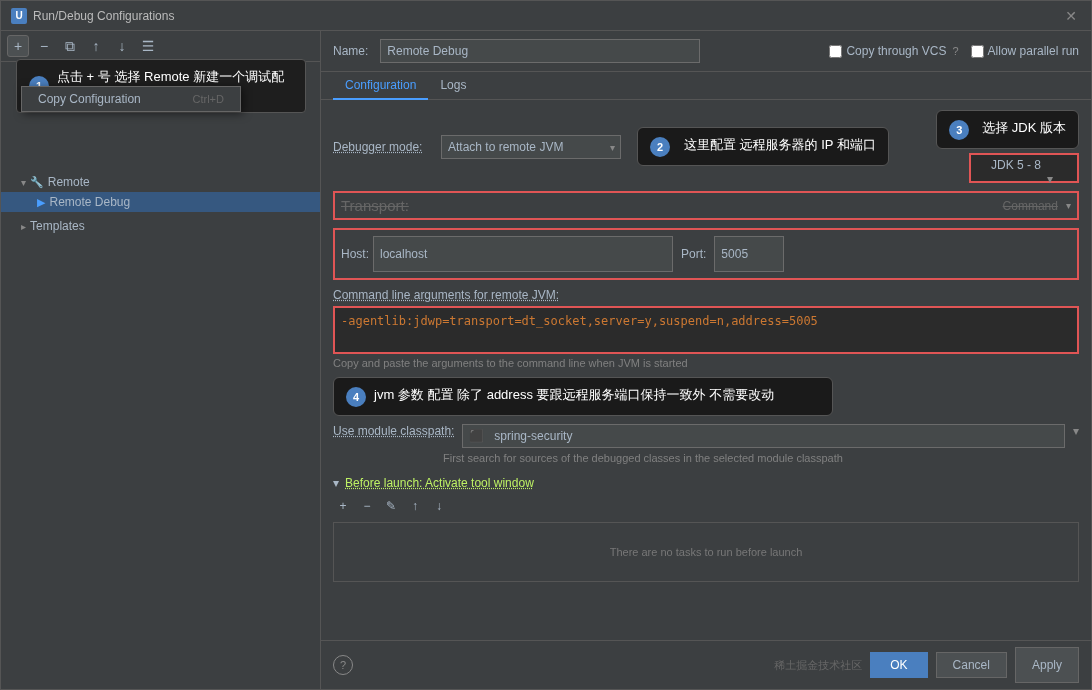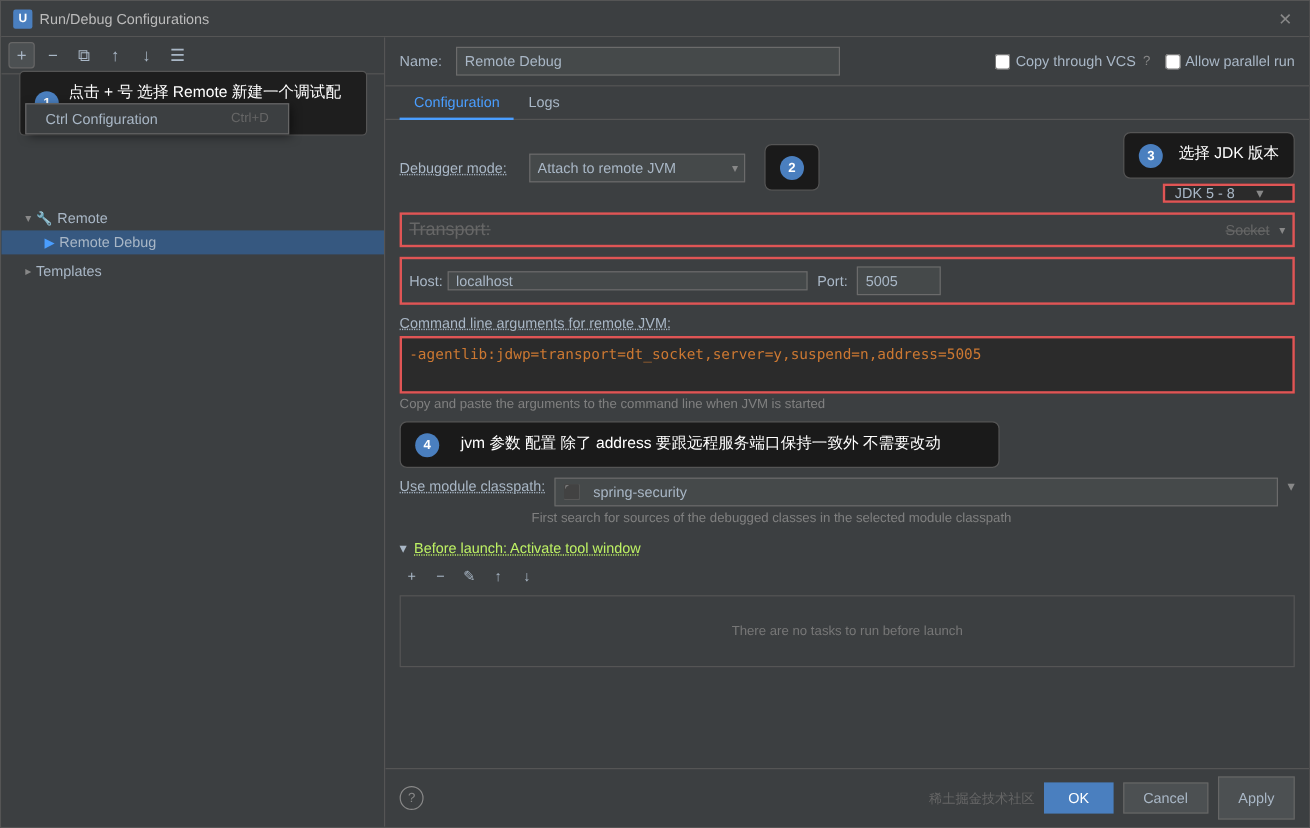--- a/index.html
+++ b/index.html
@@ -314,39 +314,39 @@
       font-size: 12px;
       margin-right: 4px;
     }
 
     .host-input {
       background: #45494a;
       border: 1px solid #6b6b6b;
       color: #a9b7c6;
       padding: 3px 6px;
       font-size: 12px;
-      height: 16px;
+      height: 36px;
       outline: none;
       flex: 1;
       max-width: 300px;
     }
 
     .port-label {
       color: #a9b7c6;
       font-size: 12px;
       margin: 0 8px;
     }
 
     .port-input {
       background: #45494a;
       border: 1px solid #6b6b6b;
       color: #a9b7c6;
       padding: 3px 6px;
       font-size: 12px;
-      height: 24px;
+      height: 36px;
       outline: none;
       width: 70px;
     }
 
     .cmd-label {
       font-size: 12px;
       color: #a9b7c6;
       margin-bottom: 4px;
       text-decoration: underline dotted;
     }
@@ -548,25 +548,26 @@
       flex-shrink: 0;
       margin-top: 1px;
     }
 
     .jdk-select-box {
       background: #2b2b2b;
       border: 2px solid #e05555;
       color: #a9b7c6;
       font-size: 12px;
       padding: 3px 24px 3px 8px;
-      height: 16px;
+      height: 30px;
       position: relative;
       display: flex;
       align-items: center;
       min-width: 110px;
+      flex-direction: column;
     }
 
     .transport-row {
       display: flex;
       align-items: center;
       margin-bottom: 8px;
       gap: 8px;
       border: 2px solid #e05555;
       padding: 4px 6px;
     }
@@ -614,21 +615,21 @@
         <button class="sidebar-btn">☰</button>
       </div>
 
       <div class="annotation-1">
         <div class="badge">1</div>
         <span>点击 + 号 选择  Remote 新建一个调试配置</span>
       </div>
 
       <div class="context-menu" style="top:55px;">
         <div class="context-menu-item">
-          <span>Ctrl Configuration</span>
+          <span>Copy Configuration</span>
           <span class="shortcut">Ctrl+D</span>
         </div>
       </div>
 
       <div style="margin-top: 110px;">
         <div class="tree-item">
           <span class="tree-arrow">▾</span>
           <span style="color:#888; font-size:11px;">🔧</span>
           <span>Remote</span>
         </div>
@@ -676,59 +677,60 @@
         <div class="form-row">
           <span class="form-label">Debugger mode:</span>
           <div class="select-wrapper">
             <select class="form-select">
               <option>Attach to remote JVM</option>
             </select>
           </div>
 
           <div class="annotation-bubble" style="position: relative; display: inline-flex; margin-left: 8px;">
             <div class="badge">2</div>
+            <span style="margin-left:6px;">这里配置 远程服务器的 IP 和端口</span>
           </div>
 
           <div style="margin-left: auto; display: flex; flex-direction: column; align-items: flex-end; gap: 4px;">
             <div class="annotation-bubble" style="position: relative;">
               <div class="badge">3</div>
               <span style="margin-left:5px;">选择 JDK 版本</span>
             </div>
             <div class="jdk-select-box">
               <span>JDK 5 - 8</span>
               <span style="margin-left: auto; color: #888;">▾</span>
             </div>
           </div>
         </div>
 
         
         <div class="transport-row">
           <span class="strikethrough-label">Transport:</span>
           <span style="flex:1"></span>
-          <span class="strikethrough-value">Socket</span>
+          <span class="strikethrough-value">Command</span>
           <span class="chevron">▾</span>
         </div>
 
         
         <div class="host-port-row">
           <span class="host-label">Host:</span>
           <input class="host-input" type="text" value="localhost" style="">
           <span class="port-label">Port:</span>
           <input class="port-input" type="text" value="5005" style="">
         </div>
 
         
         <div class="cmd-label">Command line arguments for remote JVM:</div>
         <textarea class="cmd-textarea" style="">-agentlib:jdwp=transport=dt_socket,server=y,suspend=n,address=5005</textarea>
         <div class="hint-text">Copy and paste the arguments to the command line when JVM is started</div>
 
         
         <div class="annotation-bubble" style="position: relative; margin-bottom: 8px; max-width: 500px;">
           <div class="badge">4</div>
-          <span style="margin-left:10px;">jvm 参数 配置 除了 address 要跟远程服务端口保持一致外 不需要改动</span>
+          <span style="margin-left:0;">jvm 参数 配置 除了 address 要跟远程服务端口保持一致外 不需要改动</span>
         </div>
 
         
         <div class="module-row">
           <span class="form-label">Use module classpath:</span>
           <div class="module-input" style="flex:1; display:flex; align-items:center; background:#45494a; border:1px solid #6b6b6b; height:24px; padding: 0 6px;">
             <span class="module-icon">⬛</span>
             <span style="margin-left:4px;">spring-security</span>
           </div>
           <span style="color:#888;">▾</span>

